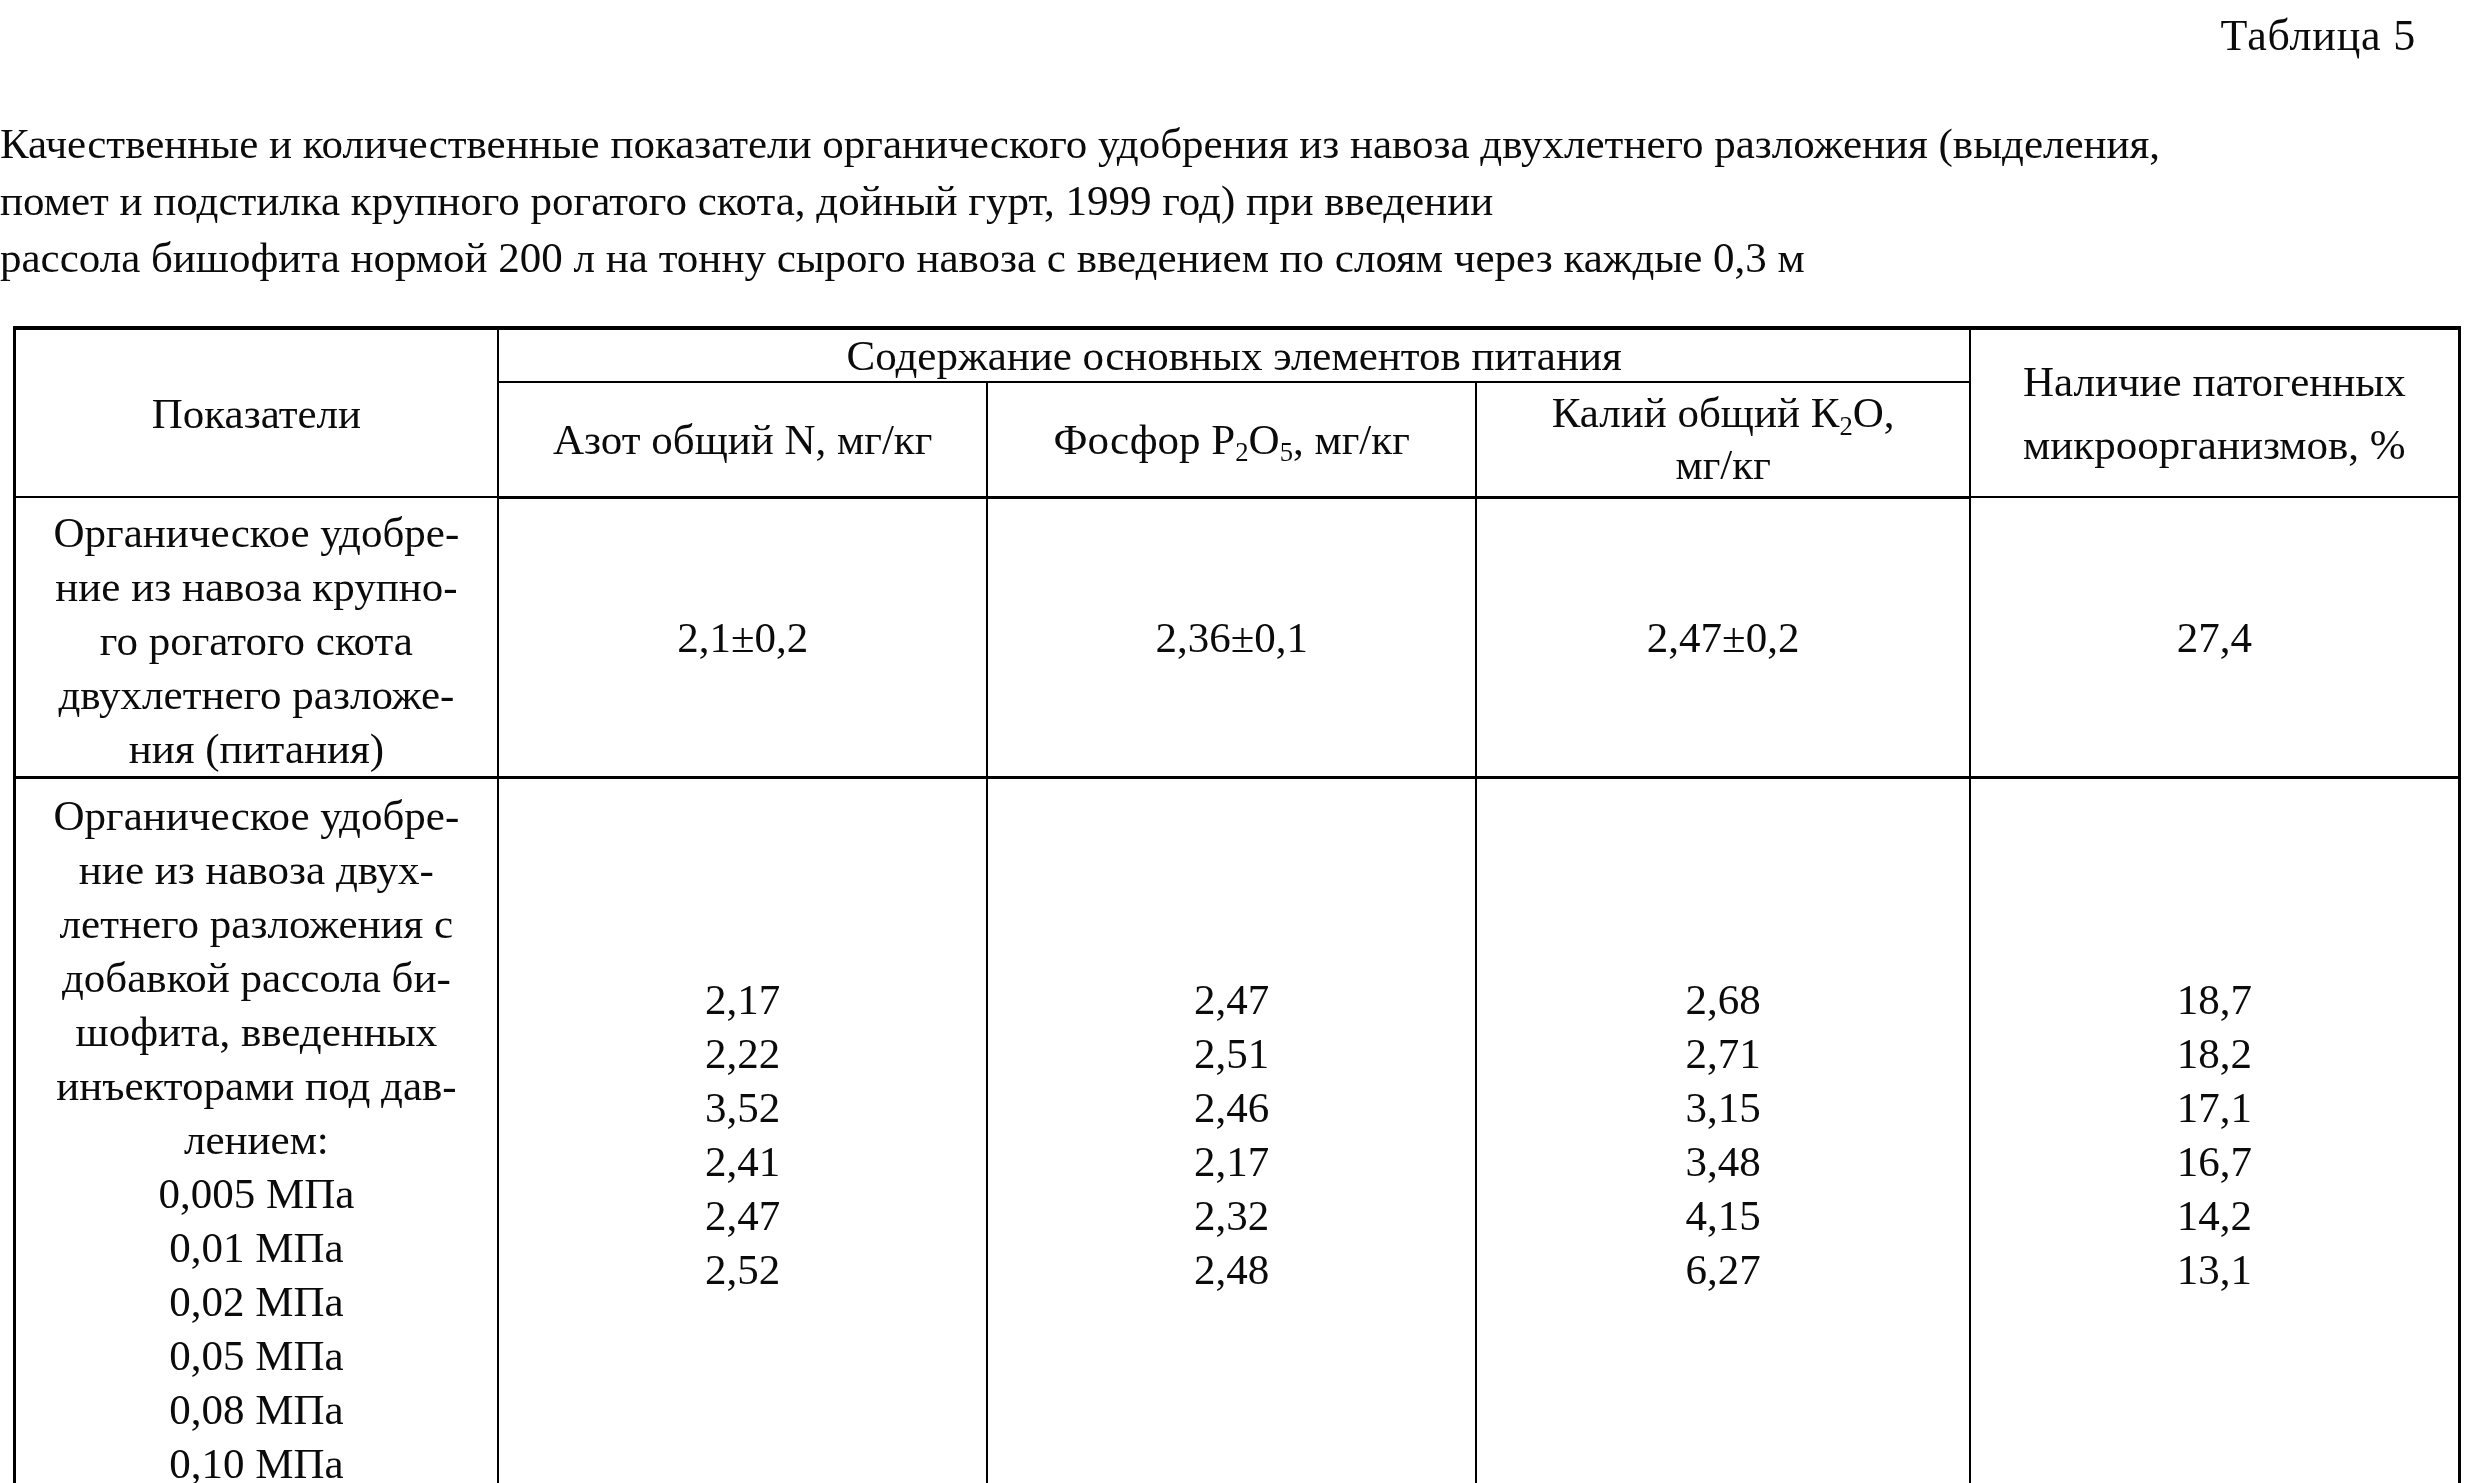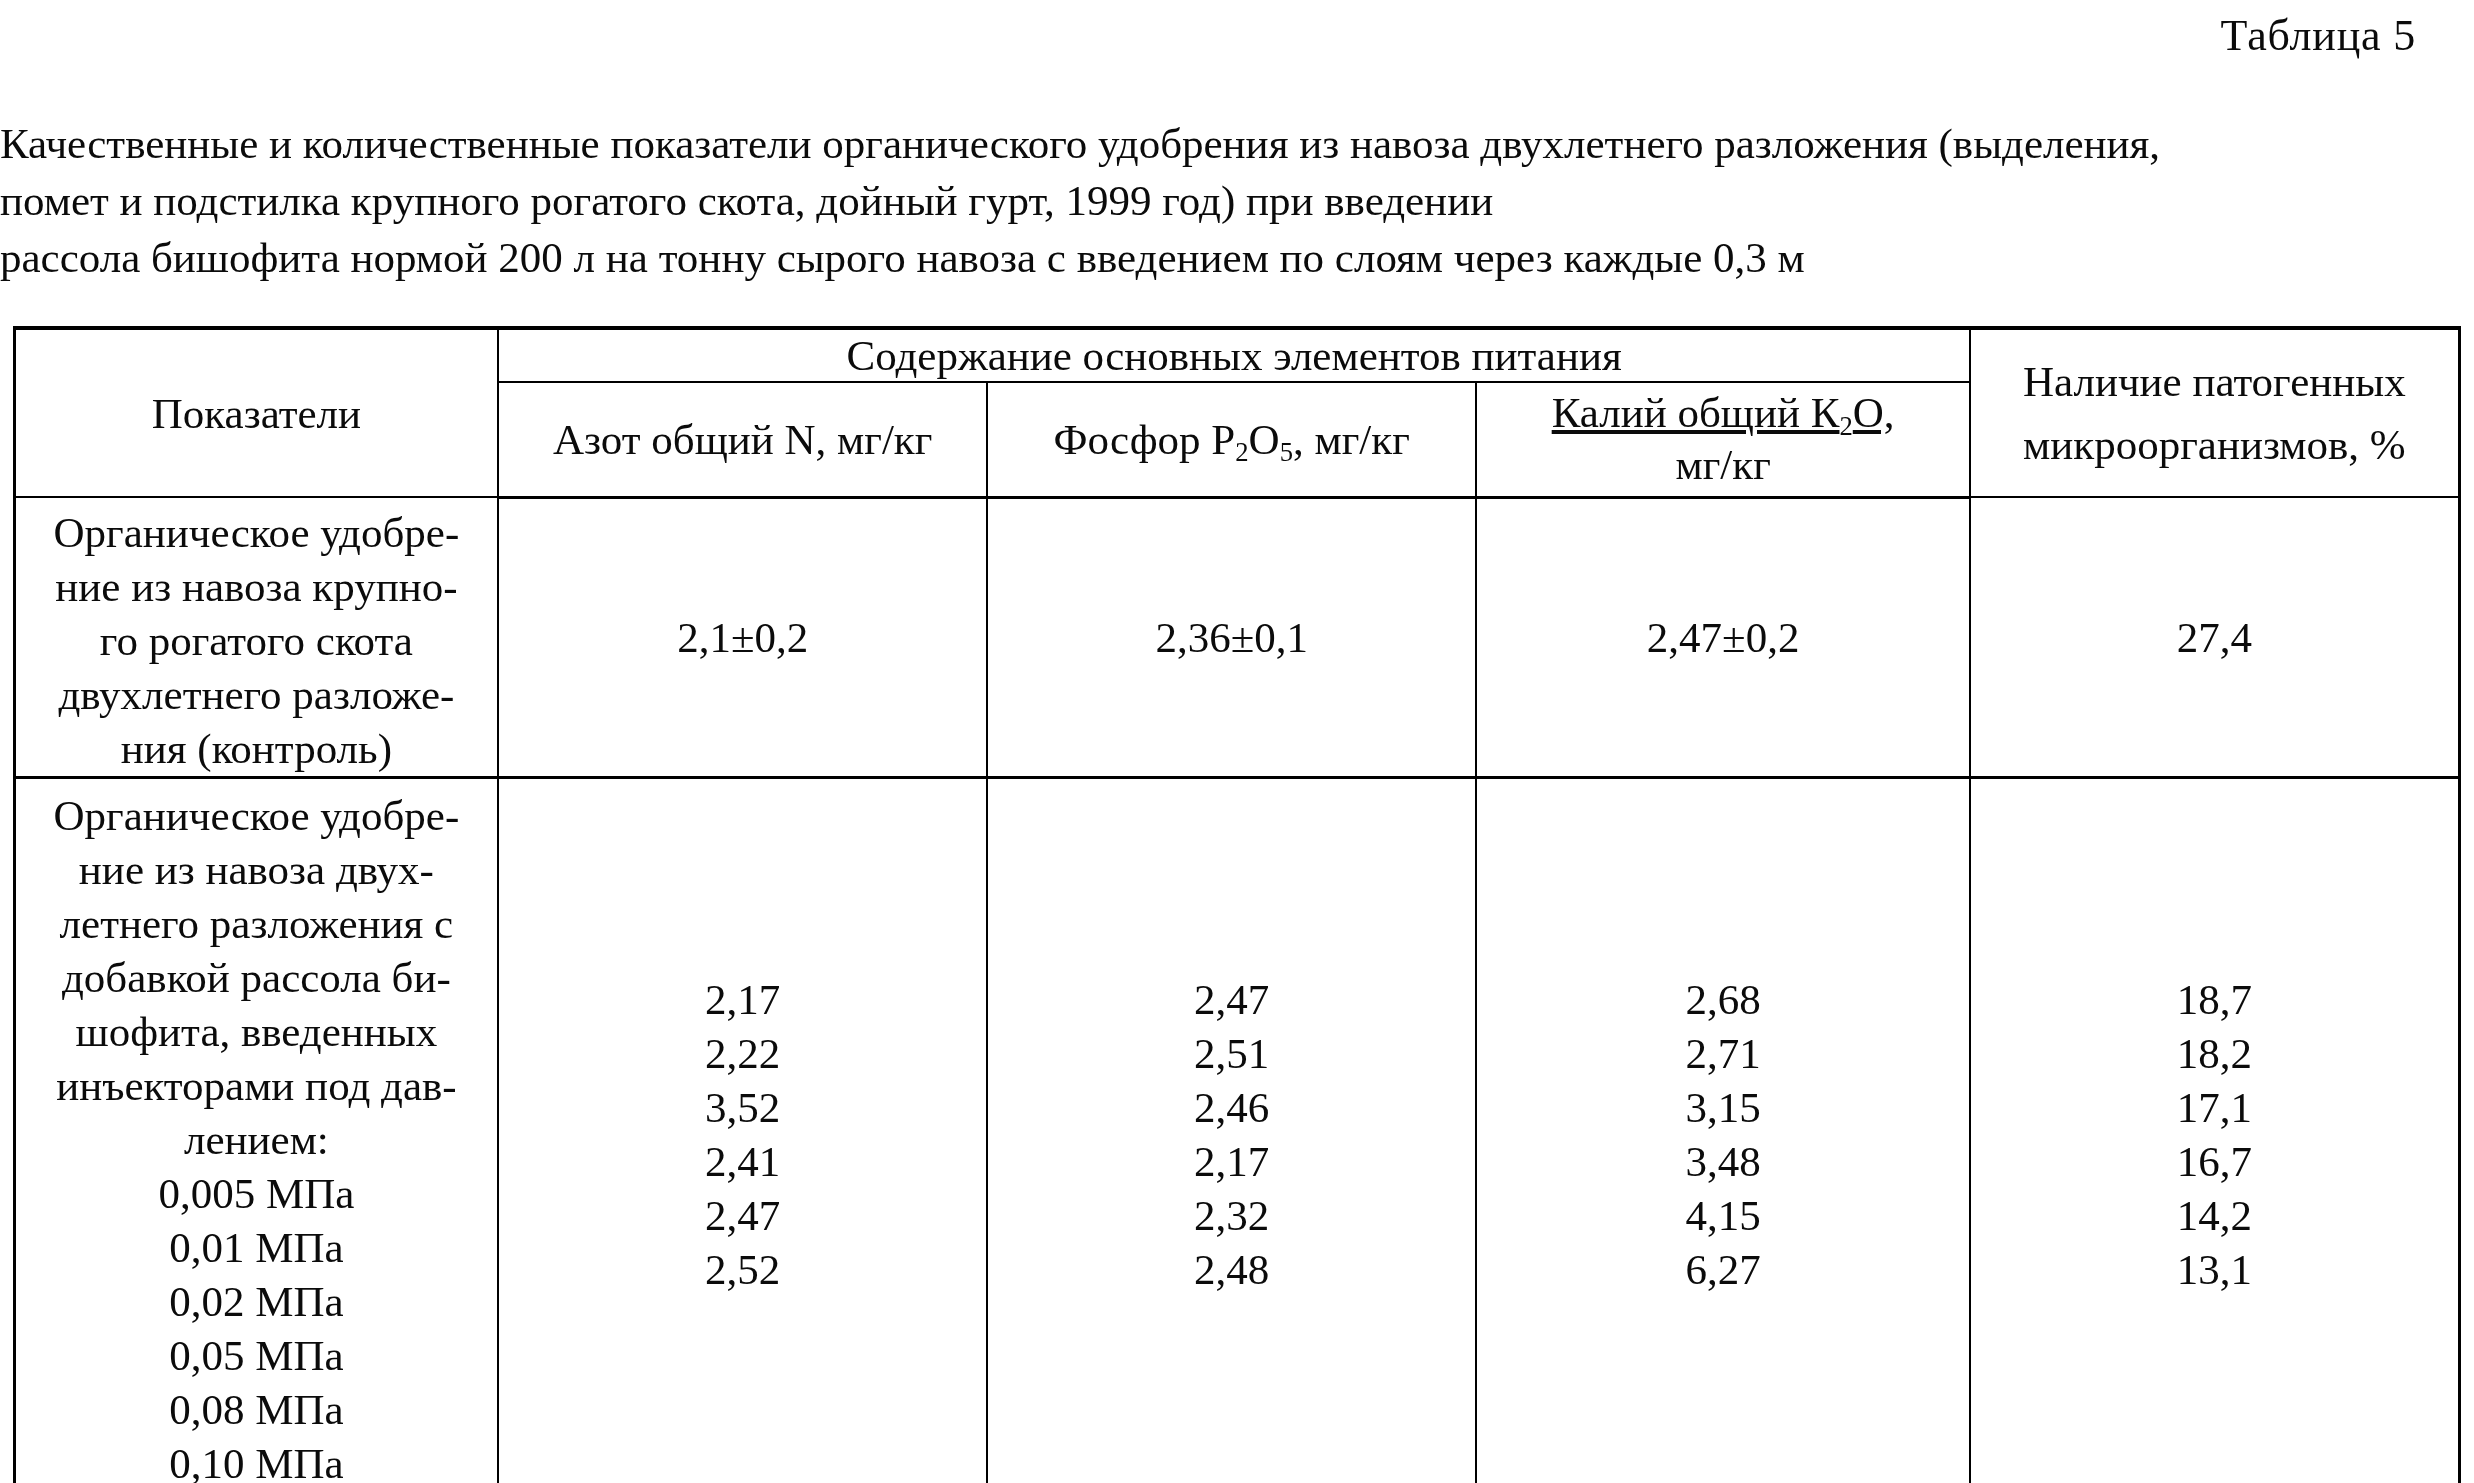--- a/index.html
+++ b/index.html
@@ -74,21 +74,21 @@
   td.valbottom {
     vertical-align: bottom;
     padding-bottom: 9.5px;
   }
   td.pathogens-head {
     line-height: 63px;
     padding-left: 14.2px;
     padding-right: 14.2px;
   }
   td.k-head .line2 { line-height: 52px; }
-  td.k-head .line1 { line-height: 52px; text-decoration: underline; }
+  td.k-head .line1 { line-height: 52px; }
   sub {
     font-size: 62%;
     line-height: 0;
     vertical-align: baseline;
     position: relative;
     top: 0.28em;
   }
 </style>
 </head>
 <body>
@@ -122,21 +122,21 @@
       <div class="line1"><span>Калий общий К</span><sub>2</sub><span>О,</span></div>
       <div class="line2">мг/кг</div>
     </td>
   </tr>
   <tr class="r1">
     <td class="label">
       <div class="line">Органическое удобре-</div>
       <div class="line">ние из навоза крупно-</div>
       <div class="line">го рогатого скота</div>
       <div class="line">двухлетнего разложе-</div>
-      <div class="line">ния (контроль)</div>
+      <div class="line">ния (питания)</div>
     </td>
     <td>2,1±0,2</td>
     <td>2,36±0,1</td>
     <td>2,47±0,2</td>
     <td>27,4</td>
   </tr>
   <tr class="r2">
     <td class="label">
       <div class="line">Органическое удобре-</div>
       <div class="line">ние из навоза двух-</div>

